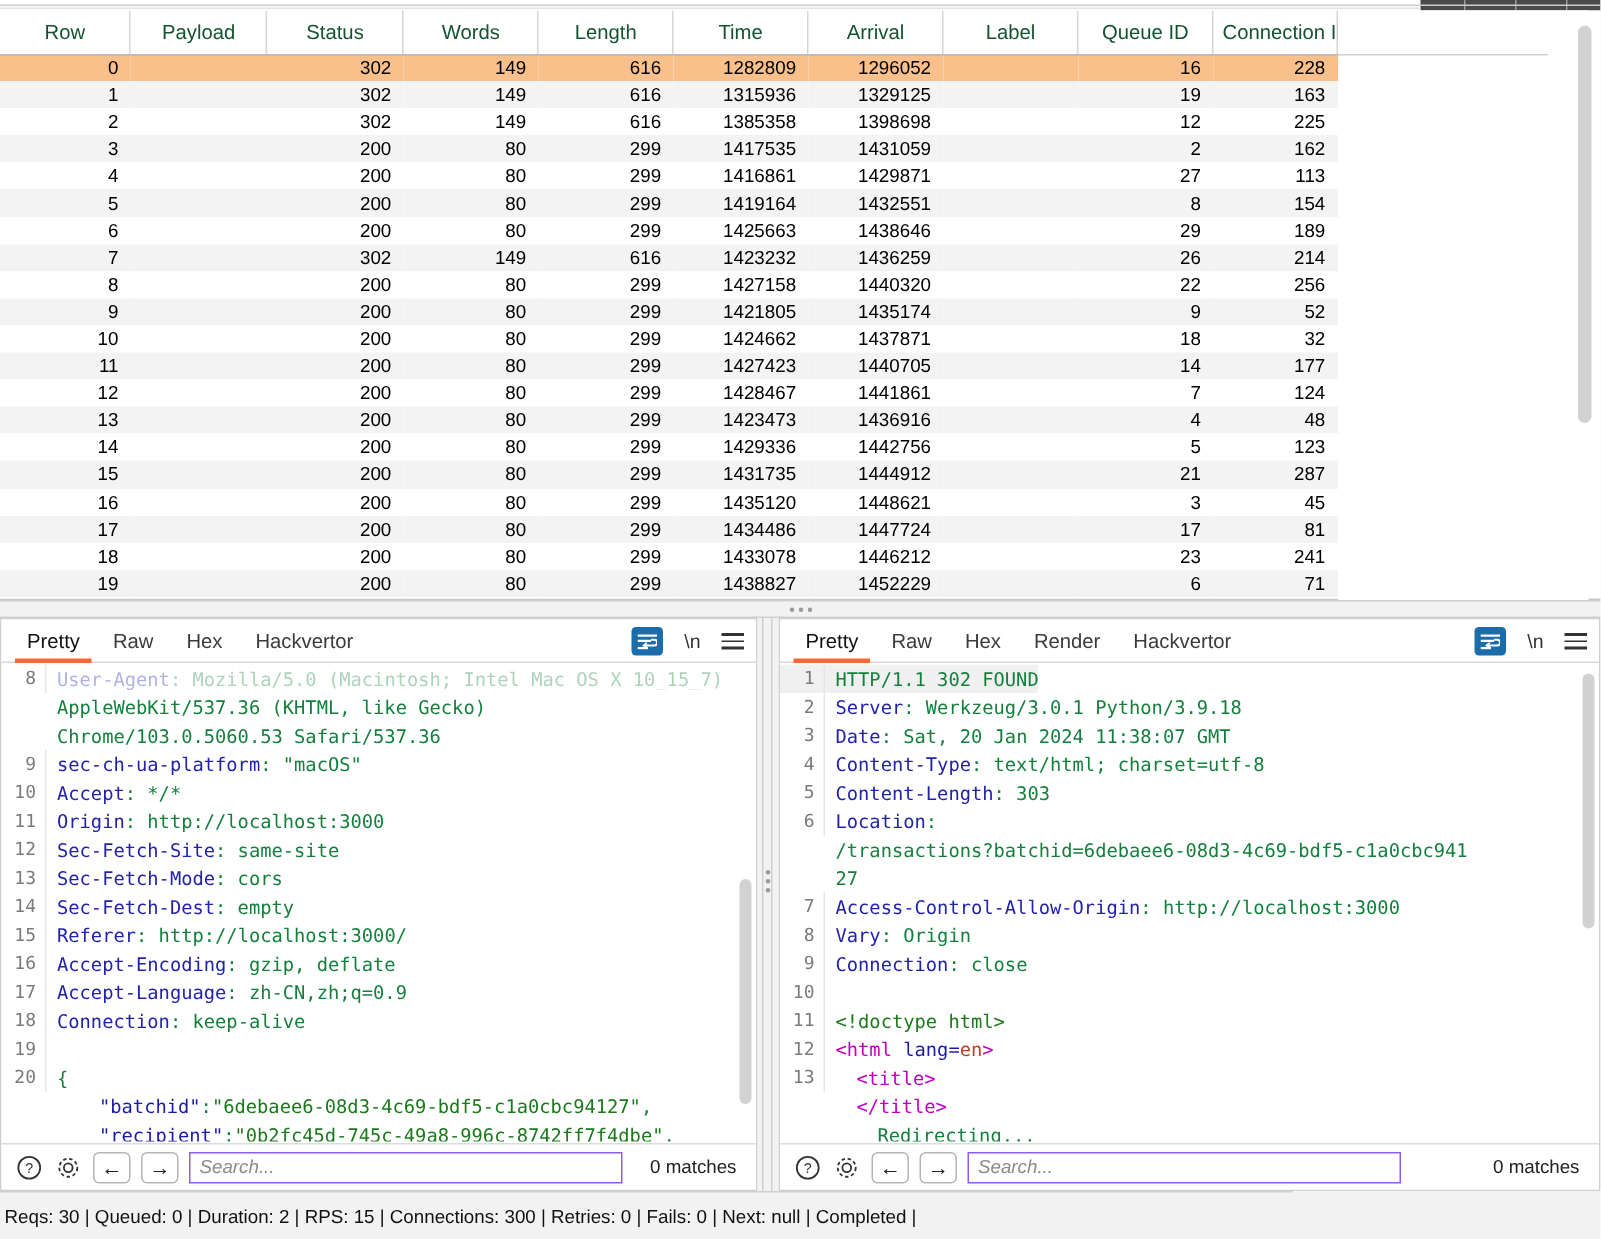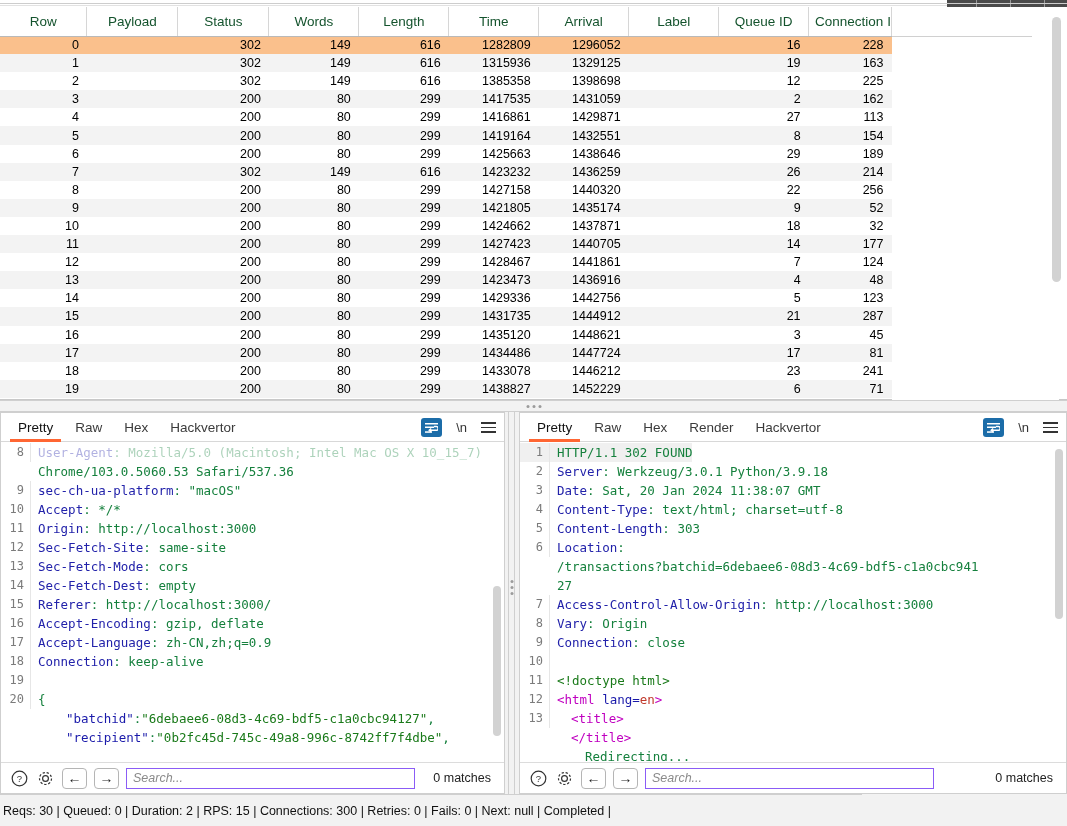--- a/index.html
+++ b/index.html
@@ -552,20 +552,24 @@
               <i></i>
               <i></i>
             </div>
         </div>
       </div>
 
       <div class="codearea">
         <div class="codeline">
           <span class="gutter">8</span>
           <span class="codetext"><span class="hdrname" style="opacity:.35">User-Agent</span><span class="plain" style="opacity:.35">: Mozilla/5.0 (Macintosh; Intel Mac OS X 10_15_7)</span></span>
+        </div>
+        <div class="codeline">
+          <span class="gutter"></span>
+          <span class="codetext plain">AppleWebKit/537.36 (KHTML, like Gecko)</span>
         </div>
         <div class="codeline">
           <span class="gutter"></span>
           <span class="codetext plain">Chrome/103.0.5060.53 Safari/537.36</span>
         </div>
         <div id="req-headers">
             <div class="codeline">
               <span class="gutter">9</span>
               <span class="codetext"><span class="hdrname">sec-ch-ua-platform</span><span class="plain">: "macOS"</span></span>
             </div>

